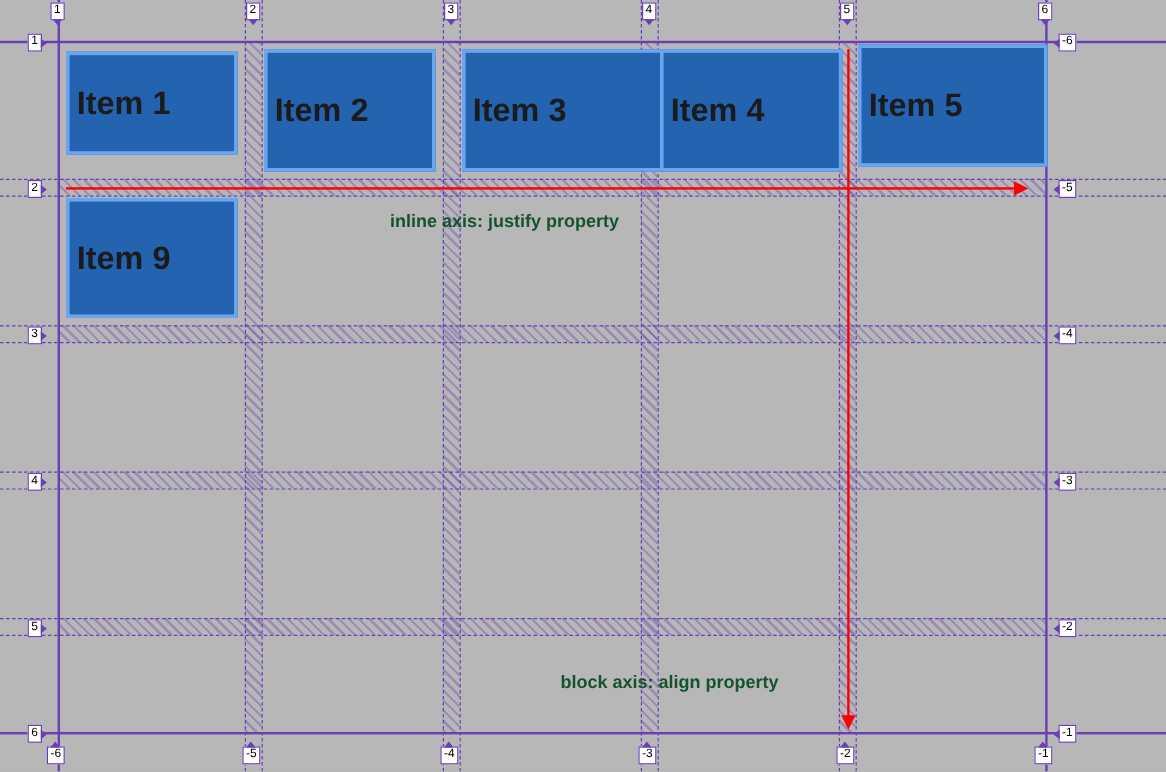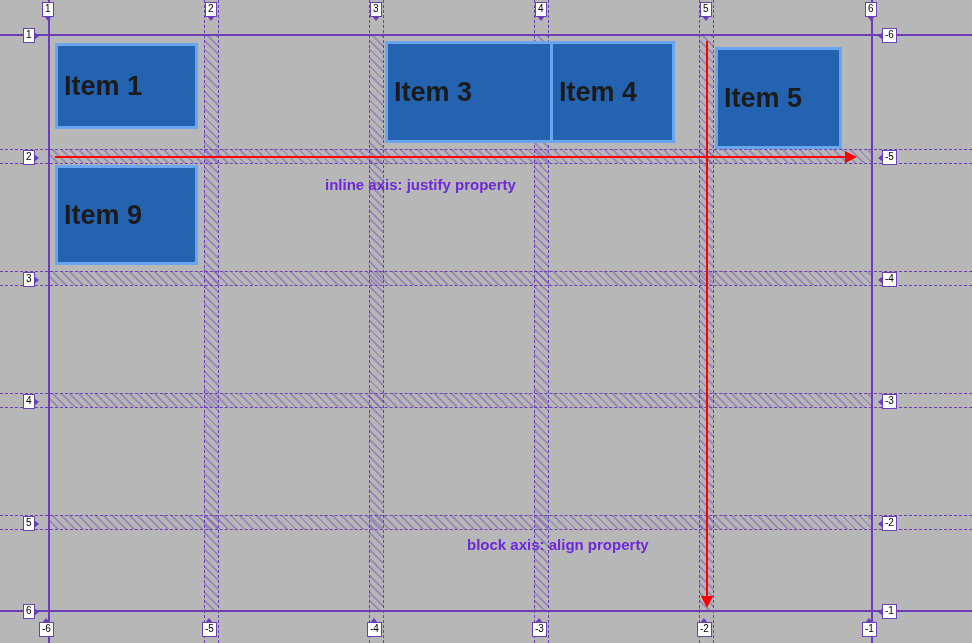--- a/index.html
+++ b/index.html
@@ -27,21 +27,21 @@
   .tag.right::after { right: 100%; border-top: 4px solid transparent; border-bottom: 4px solid transparent; border-right: 5px solid #6a3fb5; }
 
   
   .item { position: absolute; background: #2363b0; border: 3px solid #6aa6ef; display: flex; align-items: center; padding-left: 6px; font-weight: 800; font-size: 27px; color: #1b1b1b; font-family: Verdana, Arial, sans-serif; }
 
   
   .arrow-line-h { position: absolute; height: 2px; background: #ff0000; }
   .arrow-line-v { position: absolute; width: 2px; background: #ff0000; }
   .arrow-head-r { position: absolute; width: 0; height: 0; border-top: 6px solid transparent; border-bottom: 6px solid transparent; border-left: 12px solid #ff0000; }
   .arrow-head-d { position: absolute; width: 0; height: 0; border-left: 6px solid transparent; border-right: 6px solid transparent; border-top: 12px solid #ff0000; }
-  .anno { position: absolute; color: #6d28d9; font-weight: 700; font-size: 15px; font-family: Verdana, Arial, sans-serif; }
+  .anno { position: absolute; color: #14532d; font-weight: 700; font-size: 15px; font-family: Verdana, Arial, sans-serif; }
 </style>
 </head>
 <body>
 
 <div class="canvas">
 
   <div class="hline solid" style="top:34px"></div>
   <div class="hline solid" style="top:610px"></div>
   <div class="vline solid" style="left:48px"></div>
   <div class="vline solid" style="left:871px"></div>
@@ -70,40 +70,43 @@
   <div class="gap" style="left:699px; width:14px; top:34px; height:576px"></div>
 
   <div class="gap" style="top:149px; height:14px; left:48px; width:823px"></div>
   <div class="gap" style="top:271px; height:14px; left:48px; width:823px"></div>
   <div class="gap" style="top:393px; height:14px; left:48px; width:823px"></div>
   <div class="gap" style="top:515px; height:14px; left:48px; width:823px"></div>
 
   <div class="item" style="left:55px; top:43px; width:143px; height:86px">
       <span>Item 1</span>
     </div>
+  <div class="item" style="left:220px; top:41px; width:143px; height:102px">
+      <span>Item 2</span>
+    </div>
   <div class="item" style="left:385px; top:41px; width:170px; height:102px">
       <span>Item 3</span>
     </div>
-  <div class="item" style="left:550px; top:41px; width:125px; height:102px">
+  <div class="item" style="left:550px; top:41px; width:152px; height:102px">
       <span>Item 4</span>
     </div>
-  <div class="item" style="left:715px; top:47px; width:127px; height:102px">
+  <div class="item" style="left:715px; top:37px; width:158px; height:102px">
       <span>Item 5</span>
     </div>
   <div class="item" style="left:55px; top:165px; width:143px; height:100px">
       <span>Item 9</span>
     </div>
 
   <div class="arrow-line-h" style="left:55px; top:156px; width:790px"></div>
   <div class="arrow-head-r" style="left:845px; top:151px"></div>
   <div class="anno" style="left:325px; top:176px">inline axis: justify property</div>
 
   <div class="arrow-line-v" style="left:706px; top:41px; height:556px"></div>
   <div class="arrow-head-d" style="left:701px; top:596px"></div>
-  <div class="anno" style="left:467px; top:536px">block axis: align property</div>
+  <div class="anno" style="left:467px; top:560px">block axis: align property</div>
 
   <div class="tag top" style="left:42px; top:2px">1</div>
   <div class="tag top" style="left:205px; top:2px">2</div>
   <div class="tag top" style="left:370px; top:2px">3</div>
   <div class="tag top" style="left:535px; top:2px">4</div>
   <div class="tag top" style="left:700px; top:2px">5</div>
   <div class="tag top" style="left:865px; top:2px">6</div>
 
   <div class="tag bottom" style="left:39px; top:622px">-6</div>
   <div class="tag bottom" style="left:202px; top:622px">-5</div>

